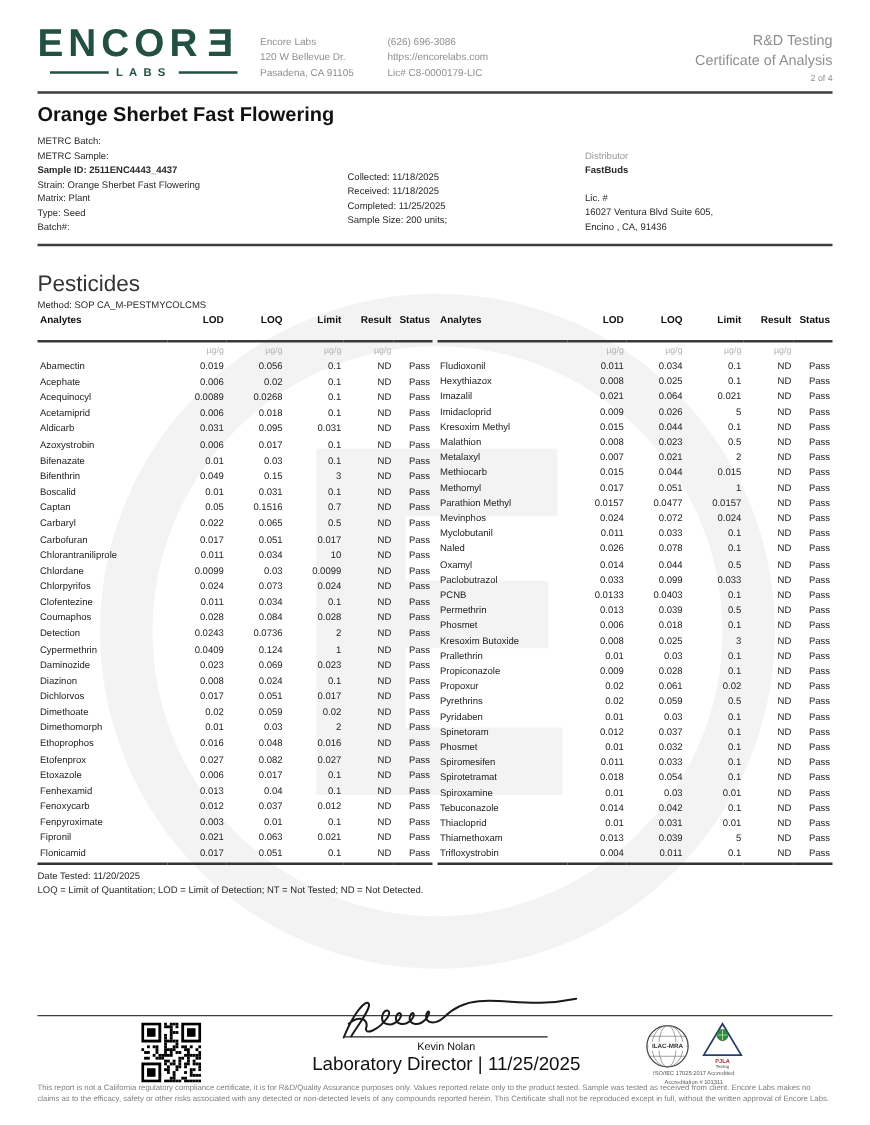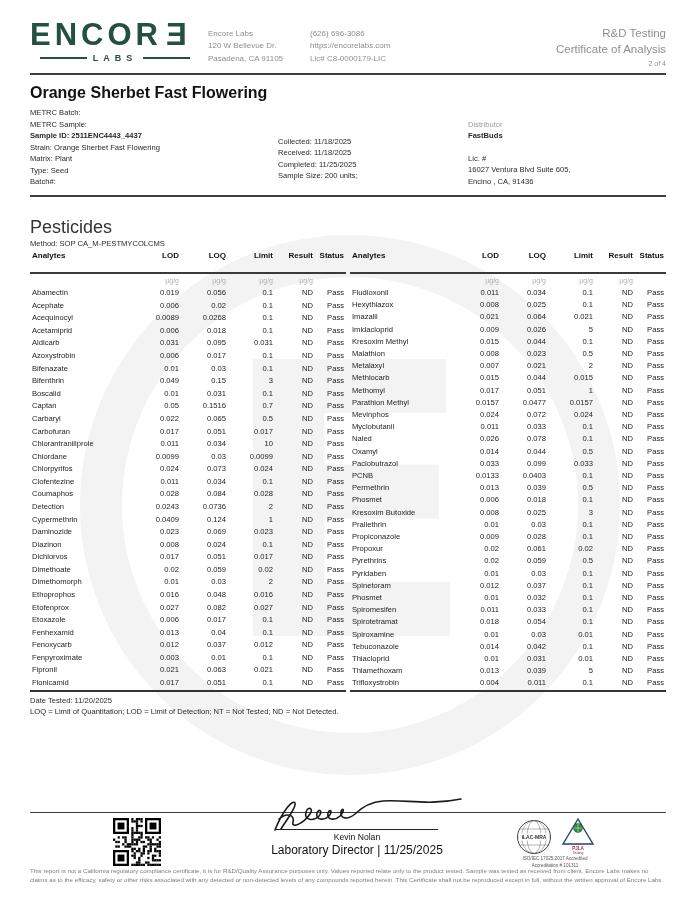--- a/index.html
+++ b/index.html
@@ -65,21 +65,21 @@
   td.analyte { text-align:left; }
   .below-table { margin:3px 30px 0 30px; font-size:7.6px; line-height:1.5; color:#2a2a2a; }
 
   
   .footer-rule { position:absolute; left:30px; right:30px; top:812px; border-top:1.5px solid #3e3e3e; }
   .qr { position:absolute; left:113px; top:818px; width:48px; height:48px; }
   .sig-block { position:absolute; left:224px; top:794px; width:266px; text-align:center; }
   .sig-block svg { display:block; margin:0 auto -7px auto; }
   .sig-line { width:162px; margin:0 auto; border-top:1.2px solid #222; }
   .sig-name { font-size:8.6px; color:#111; margin-top:2px; }
-  .sig-title { font-size:12px; color:#111; margin-top:1px; }
+  .sig-title { font-size:15px; color:#111; margin-top:1px; }
   .accred { position:absolute; left:503px; top:817px; width:104px; text-align:center; }
   .accred-logos { display:flex; justify-content:center; align-items:flex-end; gap:9px; }
   .accred-text { font-size:4.6px; color:#555; line-height:1.5; margin-top:1px; }
   .disclaimer { position:absolute; left:30px; right:30px; top:866px; font-size:6.2px; color:#7d7d7d; line-height:1.5; }
 </style>
 </head>
 <body>
 
 <div class="watermark">
   <div class="wm-ring"></div>

